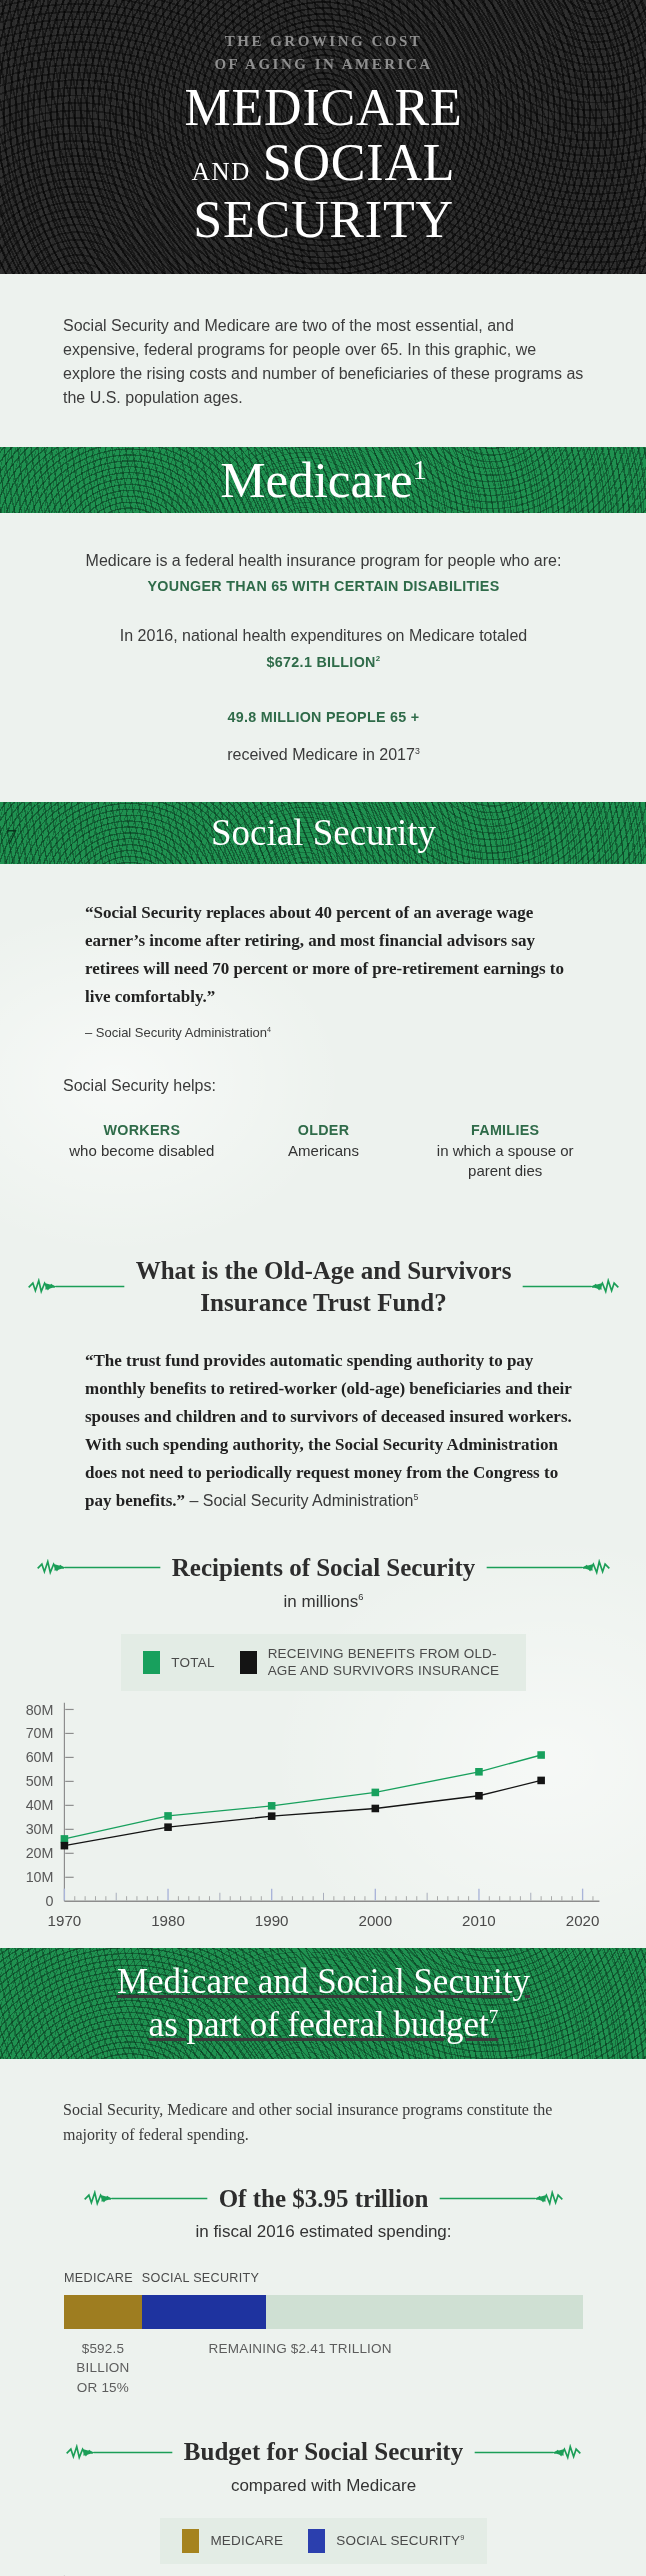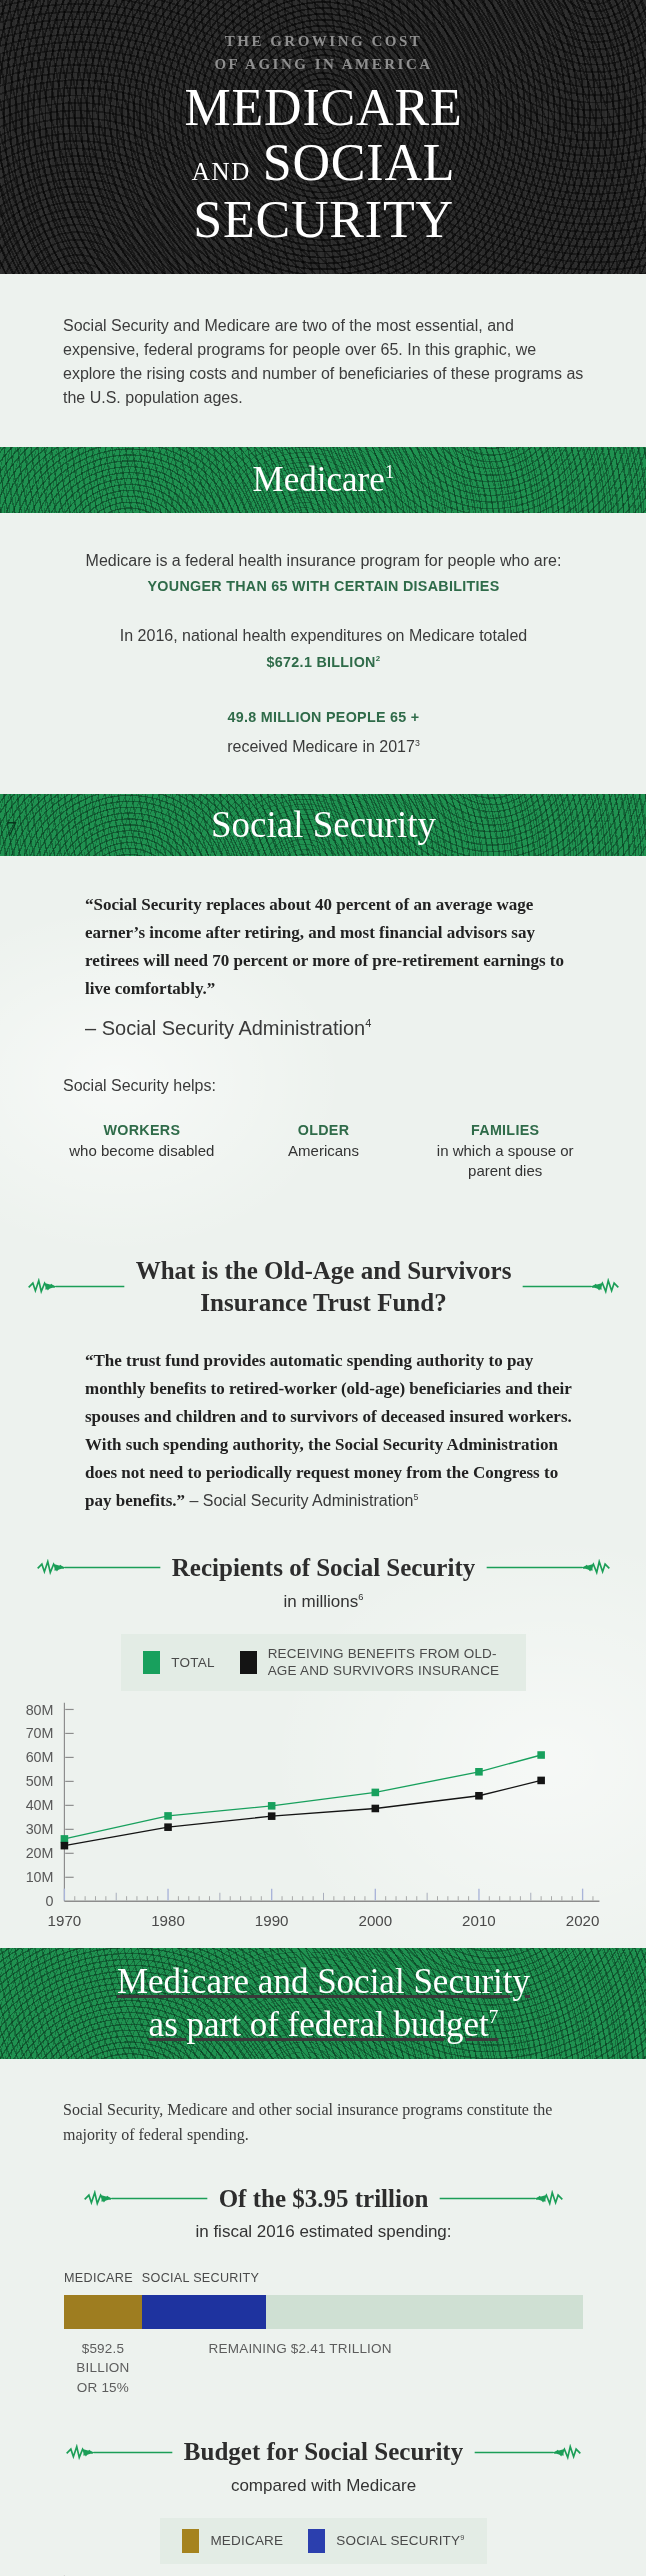--- a/index.html
+++ b/index.html
@@ -34,38 +34,38 @@
 
   
   .banner{position:relative;overflow:hidden;background:#1f9150;display:flex;align-items:center;justify-content:center;}
   .banner::before{content:"";position:absolute;inset:0;
     background:
       repeating-radial-gradient(circle at 20% 165%, rgba(7,48,26,.5) 0 1.3px, transparent 1.3px 5.9px),
       repeating-radial-gradient(circle at 76% -70%, rgba(7,48,26,.45) 0 1.3px, transparent 1.3px 6.7px),
       repeating-radial-gradient(circle at 47% 130%, rgba(7,48,26,.35) 0 0.8px, transparent 0.8px 5px);}
   .banner-title{position:relative;z-index:1;font-family:"Liberation Serif",serif;color:#fff;}
   .banner-medicare{height:66px;}
-  .banner-medicare .banner-title{font-size:35px;}
+  .banner-medicare .banner-title{font-size:51px;}
   .banner-ss{height:62px;}
   .banner-ss .banner-title{font-size:37px;}
   .banner-numeral{position:absolute;left:5.9px;top:22px;z-index:1;color:rgba(8,50,27,.95);
                   font-family:"Liberation Serif",serif;font-size:22px;}
   .banner-budget{height:111px;text-decoration:underline;}
   .banner-budget .banner-title{font-size:35px;line-height:1.25;text-align:center;}
 
   
   .facts{text-align:center;padding:35px 34px 34px;}
   .t-body{font-size:16px;color:#3a3a3a;margin:0;line-height:1.6;}
   .t-green{font-size:14.3px;font-weight:bold;color:#2f6b49;margin:5px 0 0;letter-spacing:0.3px;line-height:1.8;}
   .gap28{height:23.6px;}
 
   
   .quote-block{padding:35px 59px 0 63px;margin-left:22px;}
   .quote{font-family:"Liberation Serif",serif;font-weight:bold;font-size:17px;line-height:1.65;color:#222;margin:0;}
-  .quote-attr{font-size:20px;color:#3a3a3a;margin:13.5px 0 0;}
+  .quote-attr{font-size:13px;color:#3a3a3a;margin:13.5px 0 0;}
   .attr-inline{font-family:"Liberation Sans",sans-serif;font-weight:normal;color:#3a3a3a;font-size:16px;}
 
   .helps-label{padding:37px 63px 0;font-size:16px;margin:0;}
   .helps-row{display:flex;padding:27px 51px 37px;}
   .helps-col{flex:1;text-align:center;}
   .helps-title{font-size:14.3px;font-weight:bold;color:#2f6b49;letter-spacing:0.3px;margin:0;}
   .helps-sub{font-size:15px;color:#333;margin:3.4px 0 0;line-height:1.35;}
 
   
   .fl-heading{display:flex;align-items:center;justify-content:center;gap:10px;padding:0 17px;}
@@ -132,21 +132,21 @@
   </section>
 
   <section class="facts">
     <p class="t-body">Medicare is a federal health insurance program for people who are:</p>
     <p class="t-green" style="margin-top:0;">YOUNGER THAN 65 WITH CERTAIN DISABILITIES</p>
     <div class="gap28"></div>
     <p class="t-body">In 2016, national health expenditures on Medicare totaled</p>
     <p class="t-green" style="margin-top:1.7px;"><span>$672.1 BILLION</span><sup>2</sup></p>
     <div class="gap28"></div>
     <p class="t-green">49.8 MILLION PEOPLE 65 +</p>
-    <p class="t-body" style="margin-top:4px;"><span>received Medicare in 2017</span><sup>3</sup></p>
+    <p class="t-body" style="margin-top:12px;"><span>received Medicare in 2017</span><sup>3</sup></p>
   </section>
 
   <section class="banner banner-ss">
     <span class="banner-numeral">7</span>
     <div class="banner-title">Social Security</div>
   </section>
 
   <section class="quote-block">
     <p class="quote">“Social Security replaces about 40 percent of an average wage earner’s income after retiring, and most financial advisors say retirees will need 70 percent or more of pre-retirement earnings to live comfortably.”</p>
     <p class="quote-attr"><span>– Social Security Administration</span><sup>4</sup></p>

